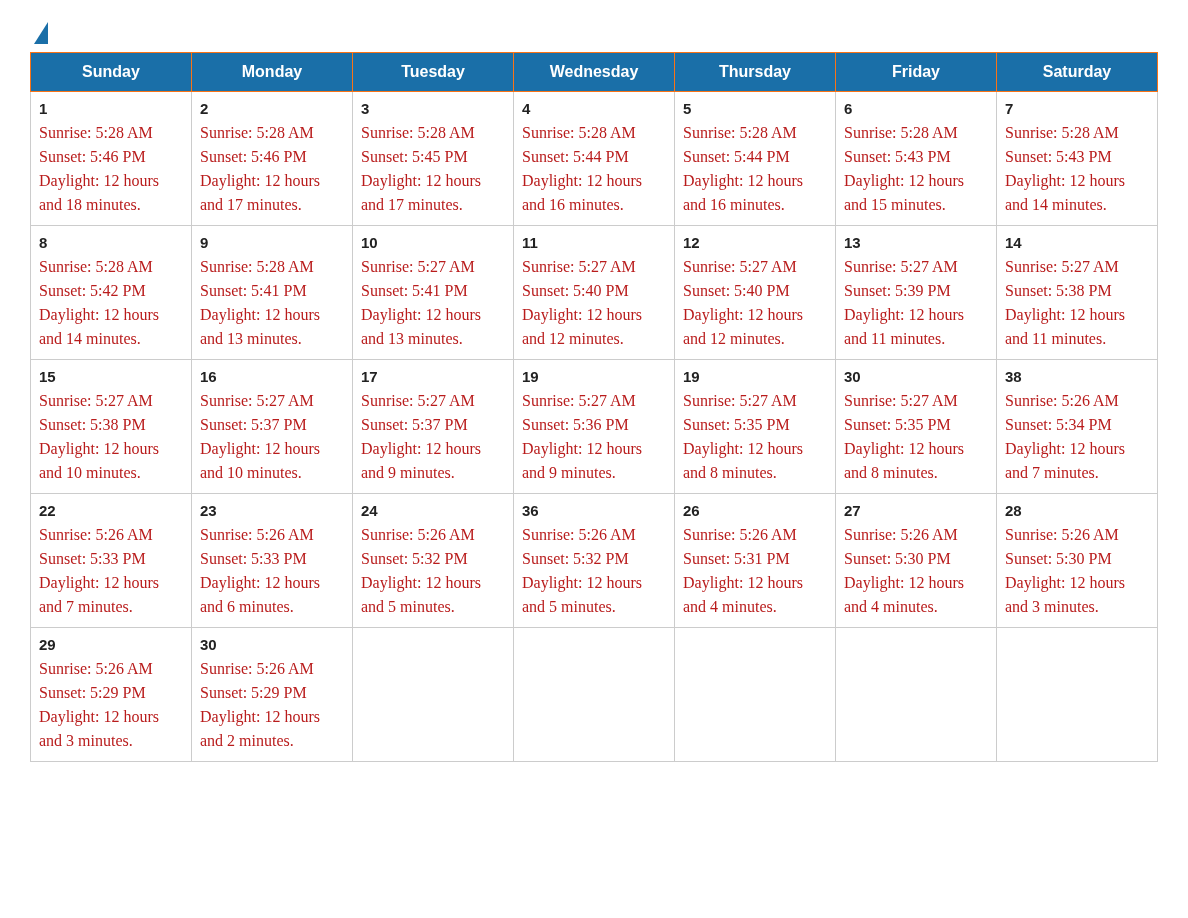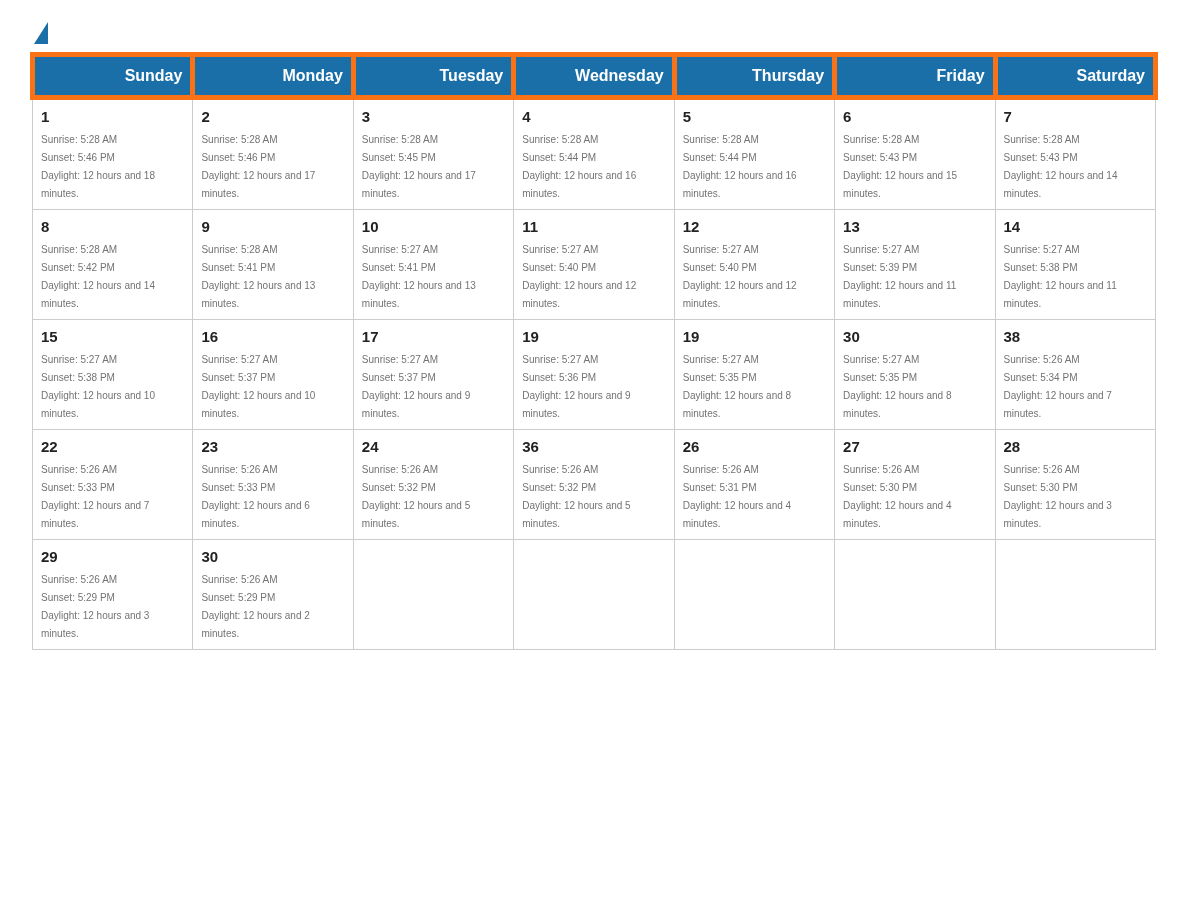--- a/index.html
+++ b/index.html
@@ -63,41 +63,42 @@
       width: 100%;
       border-collapse: collapse;
       margin-top: 10px;
     }
     .calendar th {
       background-color: #1a6fa8;
       color: #fff;
       font-size: 16px;
       font-weight: bold;
       padding: 10px 8px;
-      text-align: right;
-      border: 5px solid #f97316;
+      text-align: center;
+      border: 1px solid #f97316;
     }
     .calendar td {
       border: 1px solid #ccc;
       vertical-align: top;
       padding: 8px;
       width: 14.28%;
       min-height: 100px;
     }
     .day-number {
       font-size: 15px;
       font-weight: bold;
       color: #222;
       display: block;
       margin-bottom: 4px;
     }
     .day-info {
-      font-size: 10px;
-      color: #737373;
+      font-size: 16px;
+      color: #b91c1c;
       line-height: 1.5;
+      font-family: Liberation Serif, serif;
     }
     .empty-cell {
       background: #fff;
     }
     .calendar tr td {
       background: #fff;
     }
   </style>
 </head>
 <body>

